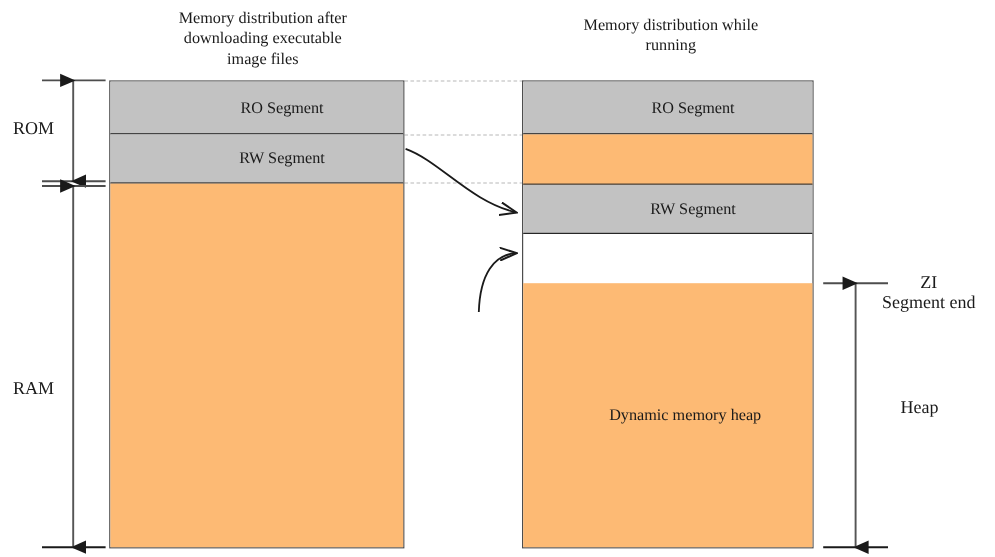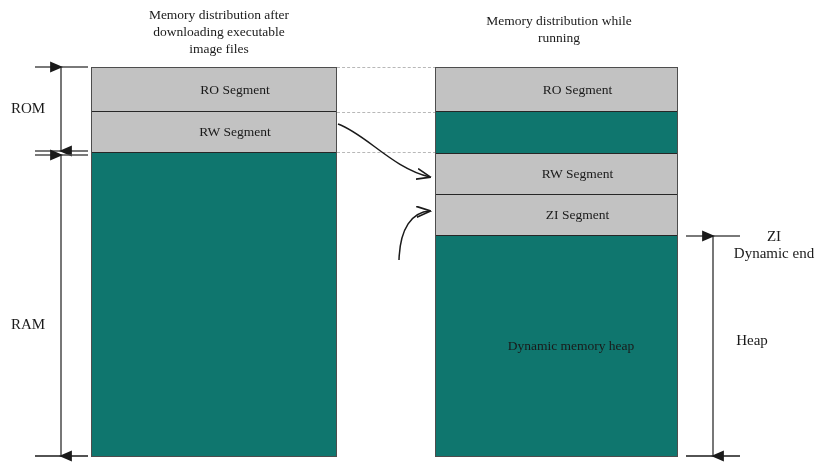--- a/index.html
+++ b/index.html
@@ -40,21 +40,21 @@
     left: 0;
     width: 100%;
     box-sizing: border-box;
     display: flex;
     align-items: center;
     justify-content: center;
     font-size: 13.5px;
     color: #1a1a1a;
   }
   .seg.dark  { background: #c2c2c2; padding-left: 42px; }
-  .seg.light { background: #0f766e; padding-left: 29px; }
+  .seg.light { background: #fdba74; padding-left: 29px; }
   .seg.bb    { border-bottom: 1px solid #262626; }
 
   .dotted {
     position: absolute;
     height: 0;
     border-top: 1px dashed #b8b8b8;
   }
 
   svg.overlay {
     position: absolute;
@@ -69,21 +69,21 @@
     position: absolute;
     font-size: 15px;
     color: #1a1a1a;
     text-align: center;
     line-height: 17px;
     white-space: pre-line;
   }
   #label-rom  { left: 2px;  top: 100px; width: 52px; }
   #label-ram  { left: 2px;  top: 316px; width: 52px; }
   #label-zi   { left: 722px; top: 228px; width: 104px; }
-  #label-heap { left: 722px; top: 332px; width: 60px; text-align: center; }
+  #label-heap { left: 722px; top: 332px; width: 60px; text-align: right; }
 </style>
 </head>
 <body>
 
 <div id="canvas">
 
   <div class="title" id="title-left">Memory distribution after
 downloading executable
 image files</div>
   <div class="title" id="title-right">Memory distribution while
@@ -107,23 +107,20 @@
 
   <div class="col" id="col-right">
     <div class="seg dark bb" style="top:0px; height:44px;">
       <span>RO Segment</span>
     </div>
     <div class="seg light bb" style="top:44px; height:42px;">
       <span></span>
     </div>
     <div class="seg dark bb" style="top:86px; height:41px;">
       <span>RW Segment</span>
-    </div>
-    <div class="seg dark bb" style="top:127px; height:41px;">
-      <span>ZI Segment</span>
     </div>
     <div class="seg light" style="top:168px; height:220px;">
       <span>Dynamic memory heap</span>
     </div>
   </div>
 
   <svg class="overlay" viewBox="0 0 829 464">
     <defs>
       <marker id="arrowUp" markerWidth="9" markerHeight="9" refX="4.5" refY="1.2" orient="auto" markerUnits="strokeWidth">
         <path d="M4.5,0 L8,8 L1,8 Z" fill="#1a1a1a"></path>
@@ -155,16 +152,16 @@
     </g>
 
     <path d="M338,124 C366,134 392,168 430,177" fill="none" stroke="#1a1a1a" stroke-width="1.5" marker-end="url(#arrowRight)"></path>
 
     <path d="M399,260 C400,228 412,212 430,211" fill="none" stroke="#1a1a1a" stroke-width="1.5" marker-end="url(#arrowRight)"></path>
   </svg>
 
   <div class="bracket-label" id="label-rom">ROM</div>
   <div class="bracket-label" id="label-ram">RAM</div>
   <div class="bracket-label" id="label-zi">ZI
-Dynamic end</div>
+Segment end</div>
   <div class="bracket-label" id="label-heap">Heap</div>
 
 </div>
 
 </body></html>

